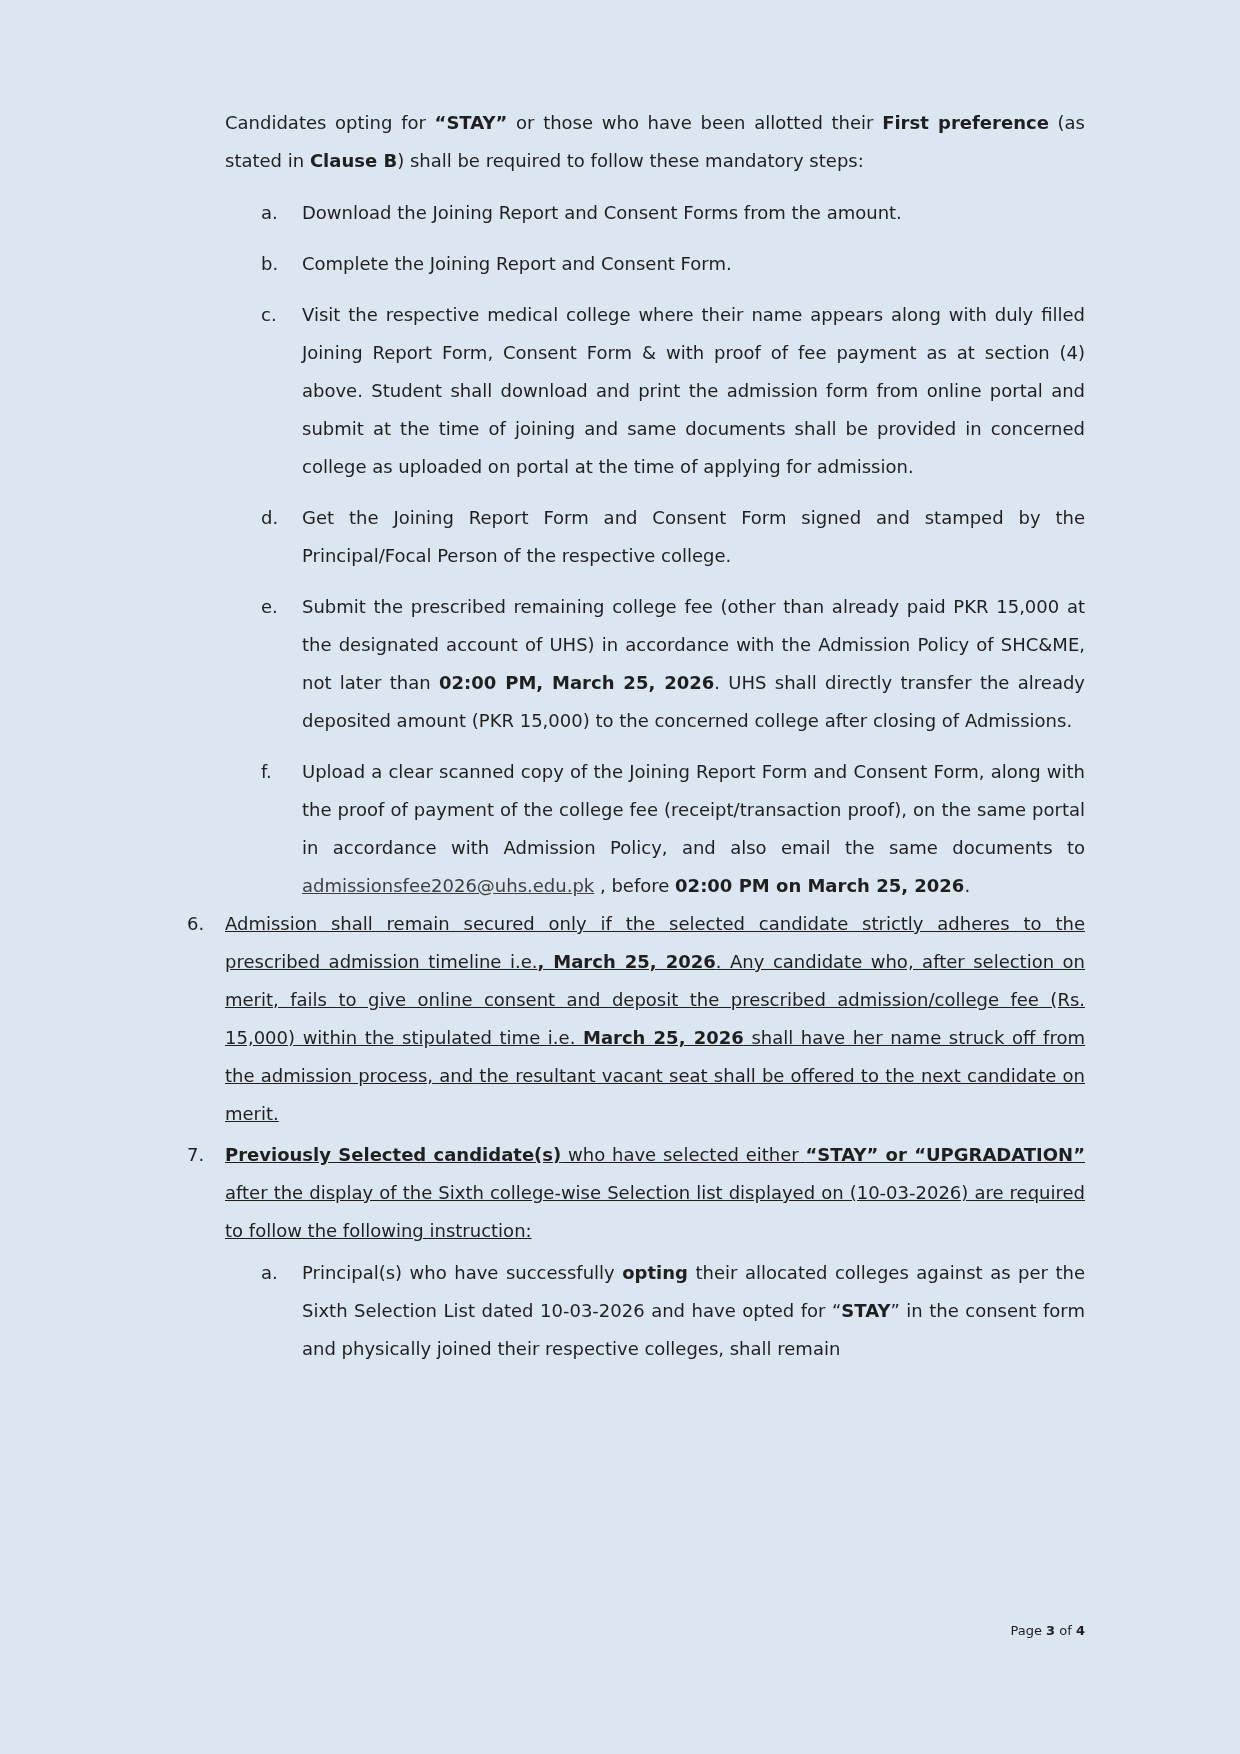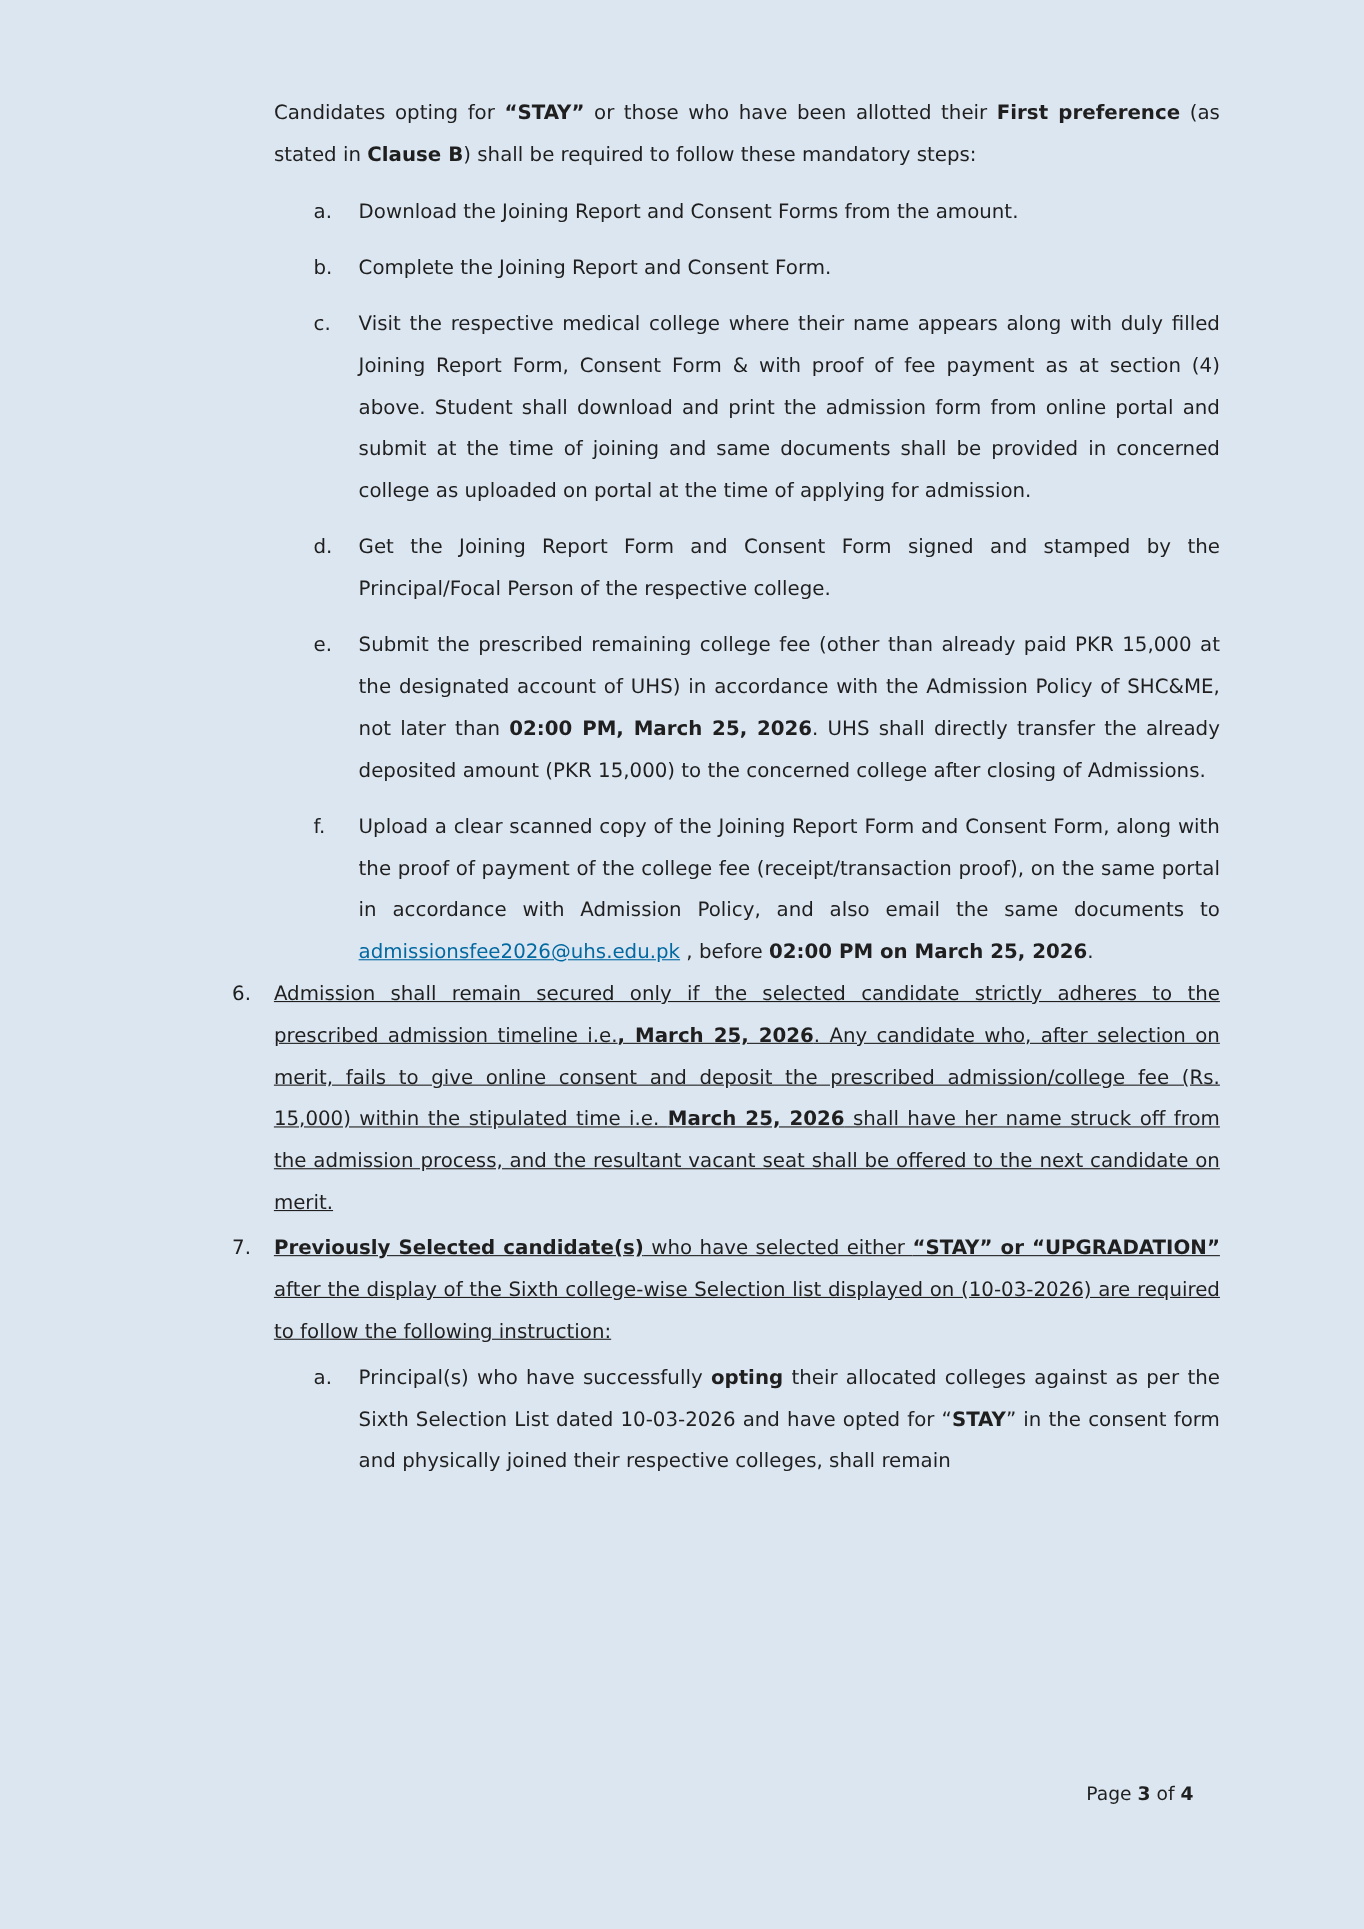--- a/index.html
+++ b/index.html
@@ -14,23 +14,22 @@
     background: #dce6f1;
     font-family: "DejaVu Sans", "Liberation Sans", sans-serif;
     font-size: 18px;
     line-height: 38px;
     color: #1f1f1f;
     overflow: hidden;
   }
   .content {
     position: absolute;
     left: 187px;
-    top: 84px;
+    top: 104px;
     width: 898px;
-    margin-left: 24px;
   }
   .intro {
     margin: 0 0 14px 38px;
     text-align: justify;
   }
   .steps { margin-left: 74px; }
   .step {
     display: flex;
     margin-bottom: 13px;
   }
@@ -41,29 +40,29 @@
   .item + .item { margin-top: 3px; }
   .item .item-marker { flex: 0 0 38px; }
   .item .item-body { flex: 1; }
   .item .item-text { text-align: justify; text-decoration: underline; }
   .substeps { margin-left: 36px; margin-top: 4px; }
   .substep { display: flex; }
   .substep .marker { flex: 0 0 41px; }
   .substep .step-text { flex: 1; text-align: justify; }
   .b { font-weight: bold; }
   a.link {
-    color: #0369a1;
+    color: #404040;
     text-decoration: underline;
     cursor: pointer;
   }
   .footer {
     position: absolute;
     right: 155px;
     top: 1620px;
-    font-size: 17px;
+    font-size: 13px;
     line-height: 22px;
     color: #1f1f1f;
   }
 </style>
 </head>
 <body>
 
 <div class="page">
   <div class="content">
 

